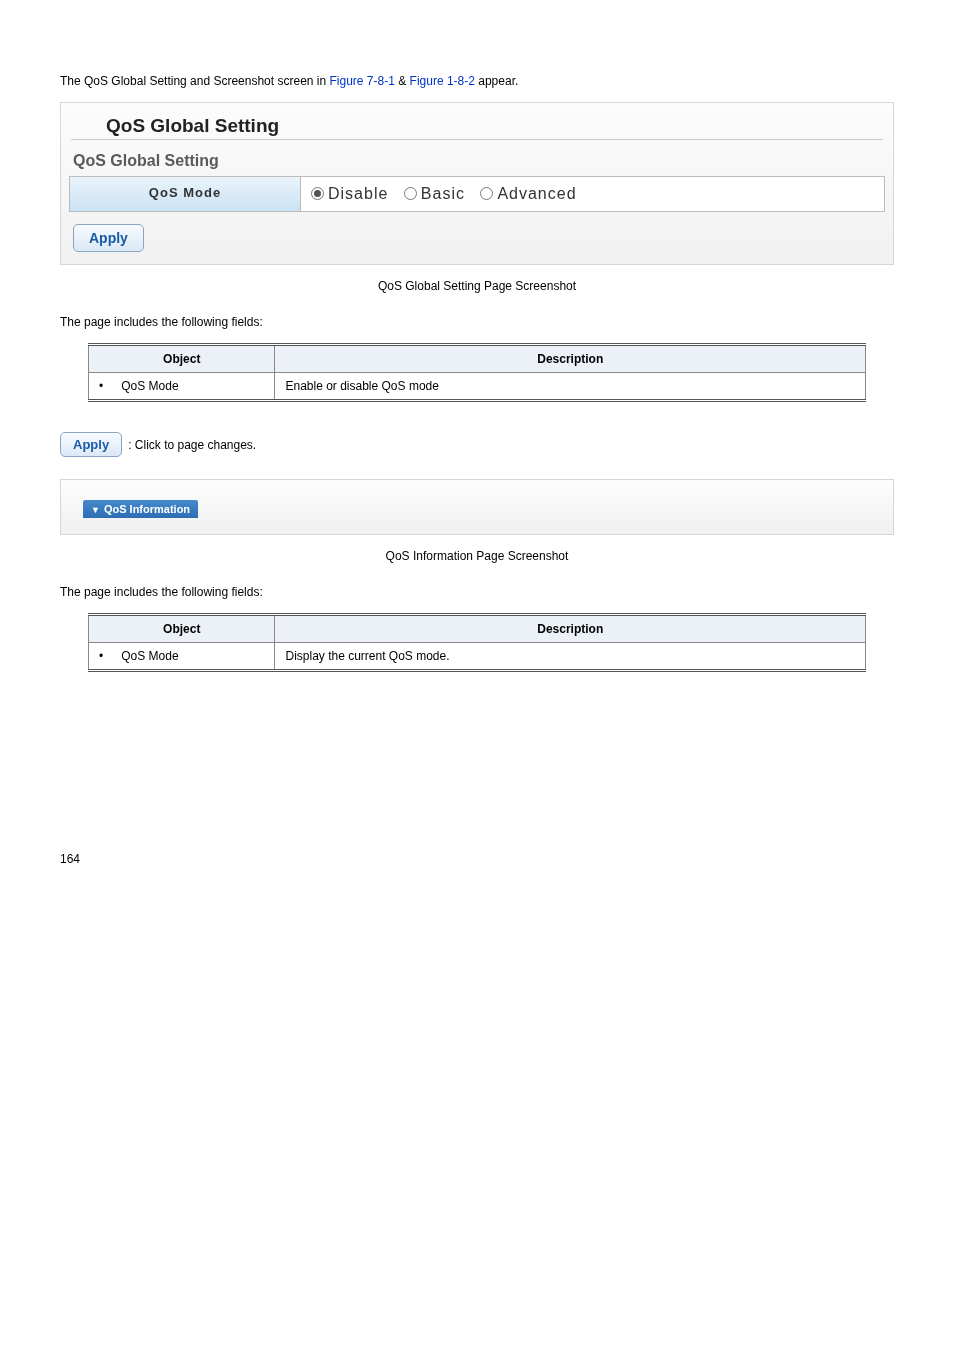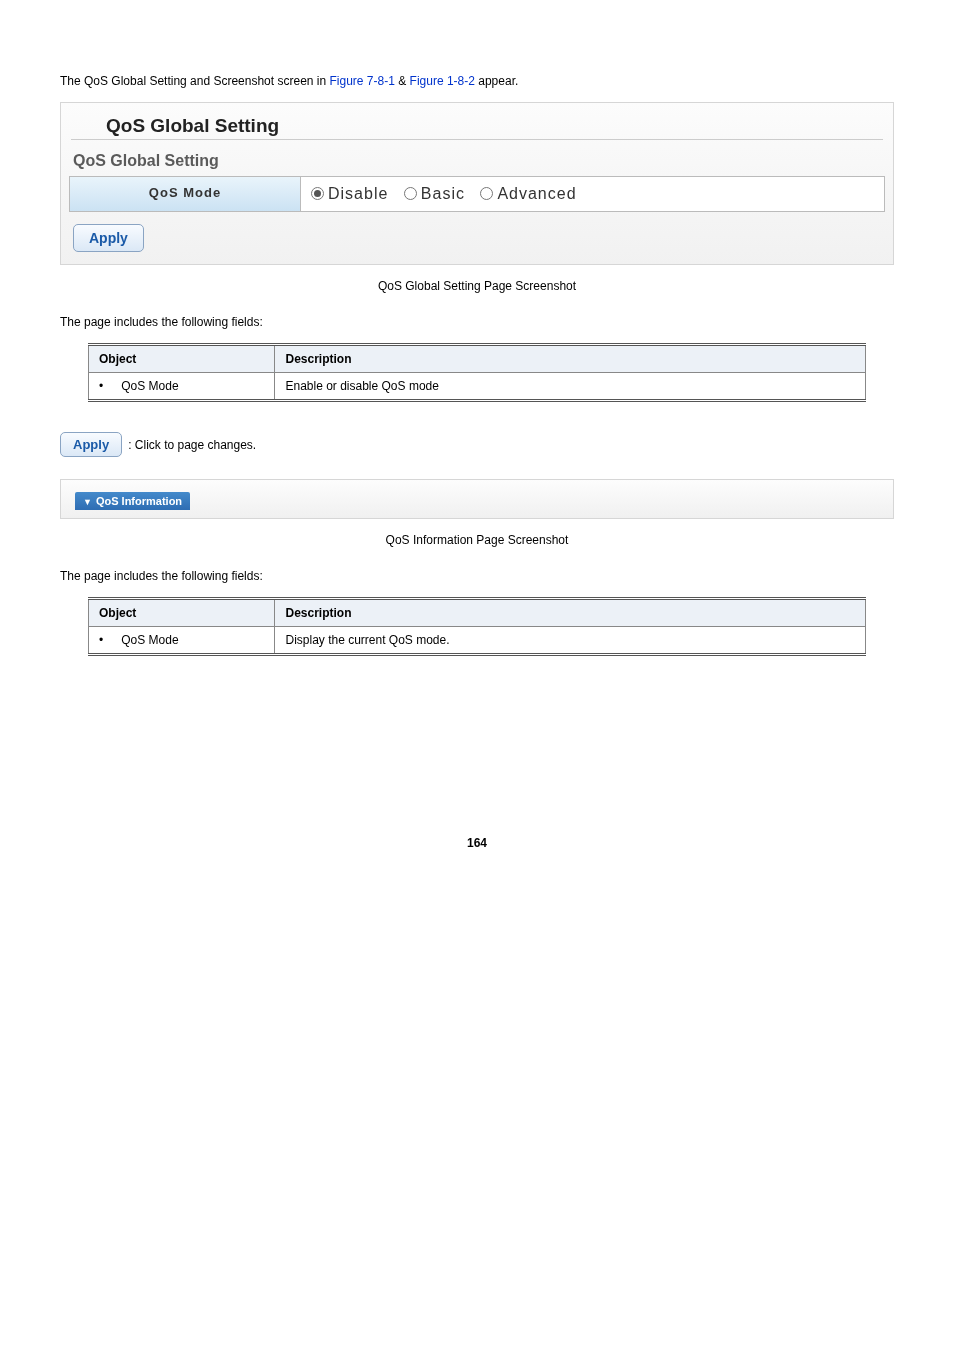--- a/index.html
+++ b/index.html
@@ -109,34 +109,35 @@
   .desc th, .desc td {
     border: 1px solid #888;
     padding: 6px 10px;
     font-size: 12px;
     text-align: left;
   }
   .desc thead th {
     background: #ecf1f7;
     font-weight: bold;
     border-top: none;
+    text-align: center;
   }
   .desc tbody tr:last-child td { border-bottom: none; }
   .desc .obj { width: 24%; }
   .bullet::before { content: "\2022"; margin-right: 18px; }
 
   
   .apply-inline { display: flex; align-items: center; gap: 6px; margin: 30px 0 22px 0; }
   .apply-inline .btn-apply { margin: 0; font-size: 13px; padding: 4px 12px; }
 
   
   .scr2 {
     border: 1px solid #d6d6d6;
     background: linear-gradient(#fdfdfd, #f0f0f0);
-    padding: 8px;
+    padding: 16px;
     margin-top: 14px;
   }
   .scr2 .bar {
     background: linear-gradient(#448acb, #2e6db3);
     color: #fff;
     font-size: 11px;
     font-weight: bold;
     padding: 3px 8px;
     display: inline-block;
     border-radius: 2px 2px 0 0;
@@ -161,21 +162,21 @@
     border: 1px solid #a9bccd;
     padding: 4px 8px;
   }
   .scr2 td {
     border: 1px solid #b8c6d2;
     padding: 4px 8px;
     color: #333;
     background: #fff;
   }
 
-  .page-num { text-align: center; font-size: 12px; margin-top: 180px; font-weight: bold; }
+  .page-num { text-align: left; font-size: 12px; margin-top: 180px; }
 </style>
 </head>
 <body>
 
 <p>
   <span>The QoS Global Setting and Screenshot screen in </span><a class="ref">Figure 7-8-1</a><span> &amp; </span><a class="ref">Figure 1-8-2</a><span> appear.</span>
 </p>
 
 <div class="scr1">
   <div class="title">QoS Global Setting</div>

